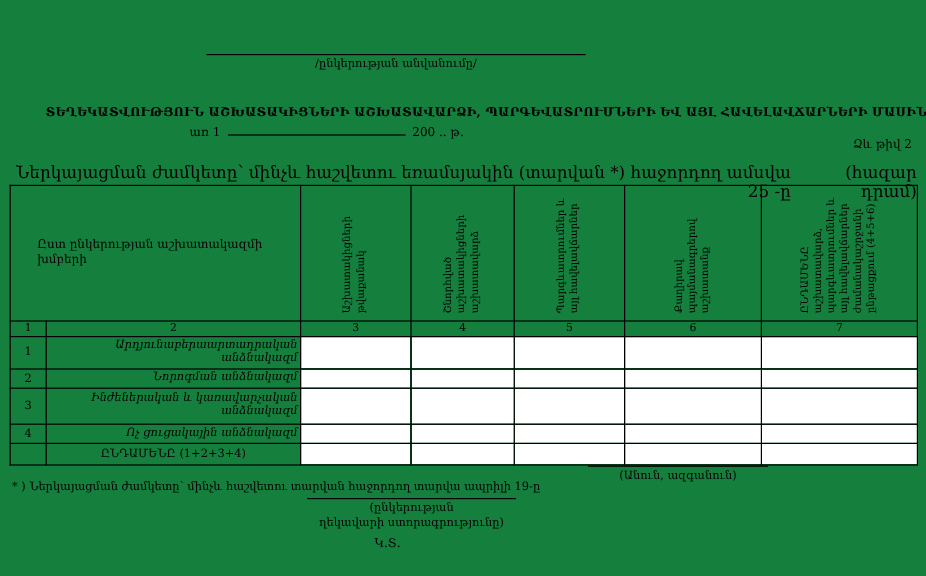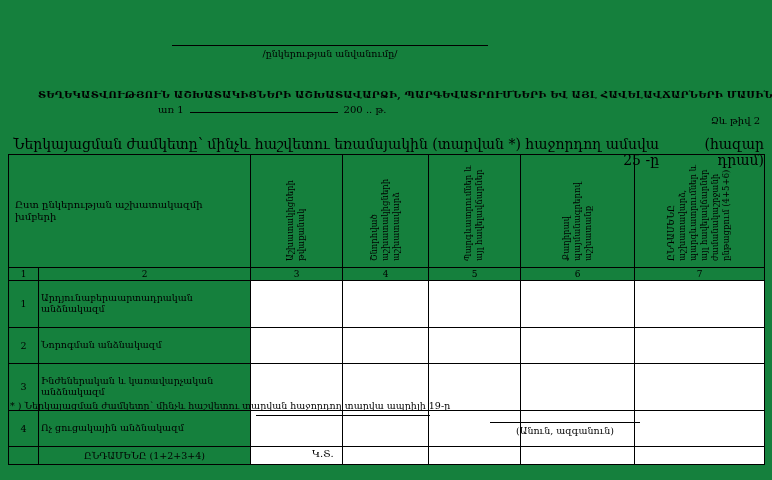--- a/index.html
+++ b/index.html
@@ -59,55 +59,55 @@
   col.c2 { width: 212px; }
   col.c3 { width: 92px; }
   col.c4 { width: 86px; }
   col.c5 { width: 92px; }
   col.c6 { width: 114px; }
   col.c7 { width: 130px; }
 
   tr.hdr-row th { height: 112px; }
   th.group-hdr {
     text-align: left; vertical-align: middle;
-    padding: 2px 4px 2px 6px; font-size: 10px; line-height: 1.25;
+    padding: 2px 4px 2px 22px; font-size: 10px; line-height: 1.25;
   }
   th.rot { vertical-align: bottom; text-align: center; padding: 2px 1px; }
   .vtext {
     display: inline-block;
     writing-mode: vertical-rl;
     transform: rotate(180deg);
     max-height: 104px;
     font-size: 8.5px;
     line-height: 1.3;
     text-align: left;
   }
   tr.num-row td {
     height: 13px; text-align: center; font-size: 9px; line-height: 1;
   }
   tr.body-row td { font-size: 9.5px; }
   tr.r15 { height: 15px; }
   tr.r30 { height: 30px; }
   tr.r18 { height: 18px; margin-left: 20px; }
   td.num { text-align: center; font-size: 9px; }
   td.lbl {
-    text-align: left; line-height: 1.15;
-    white-space: pre-line; padding: 12px 2px;
+    text-align: right; font-style: italic; line-height: 1.15;
+    white-space: pre-line; padding: 2px 2px;
   }
   td.total-lbl {
     text-align: center; font-style: normal; padding: 0 2px; font-size: 9.5px;
   }
   td.cell { background: #ffffff; }
 
   
   .footnote {
     position: absolute; left: 10px; top: 400px; font-size: 9.5px;
   }
   .sig-left { position: absolute; left: 256px; top: 407px; width: 174px; }
-  .sig-right { position: absolute; left: 490px; top: 414px; width: 150px; }
+  .sig-right { position: absolute; left: 490px; top: 380px; width: 150px; }
   .sigline { width: 100%; height: 9px; border-bottom: 1px solid #000; }
   .sig-caption { width: 100%; text-align: center; font-size: 9.5px; line-height: 1.3; margin-top: 2px; }
   .seal { position: absolute; left: 312px; top: 448px; font-size: 10px; }
 </style>
 </head>
 <body>
 
 <div class="page">
 
   <div class="company-line"></div>
@@ -212,20 +212,24 @@
         <td class="cell"></td>
         <td class="cell"></td>
       </tr>
     </tbody>
   </table>
 
   <div class="footnote">* ) Ներկայացման ժամկետը՝ մինչև հաշվետու տարվան հաջորդող տարվա ապրիլի 19-ը</div>
 
   <div class="sig-left">
     <div class="sigline"></div>
+    <div class="sig-caption">
+      <div>(ընկերության</div>
+      <div>ղեկավարի ստորագրությունը)</div>
+    </div>
   </div>
 
   <div class="sig-right">
     <div class="sigline"></div>
     <div class="sig-caption">(Անուն, ազգանուն)</div>
   </div>
 
   <div class="seal">Կ.Տ.</div>
 
 </div>

